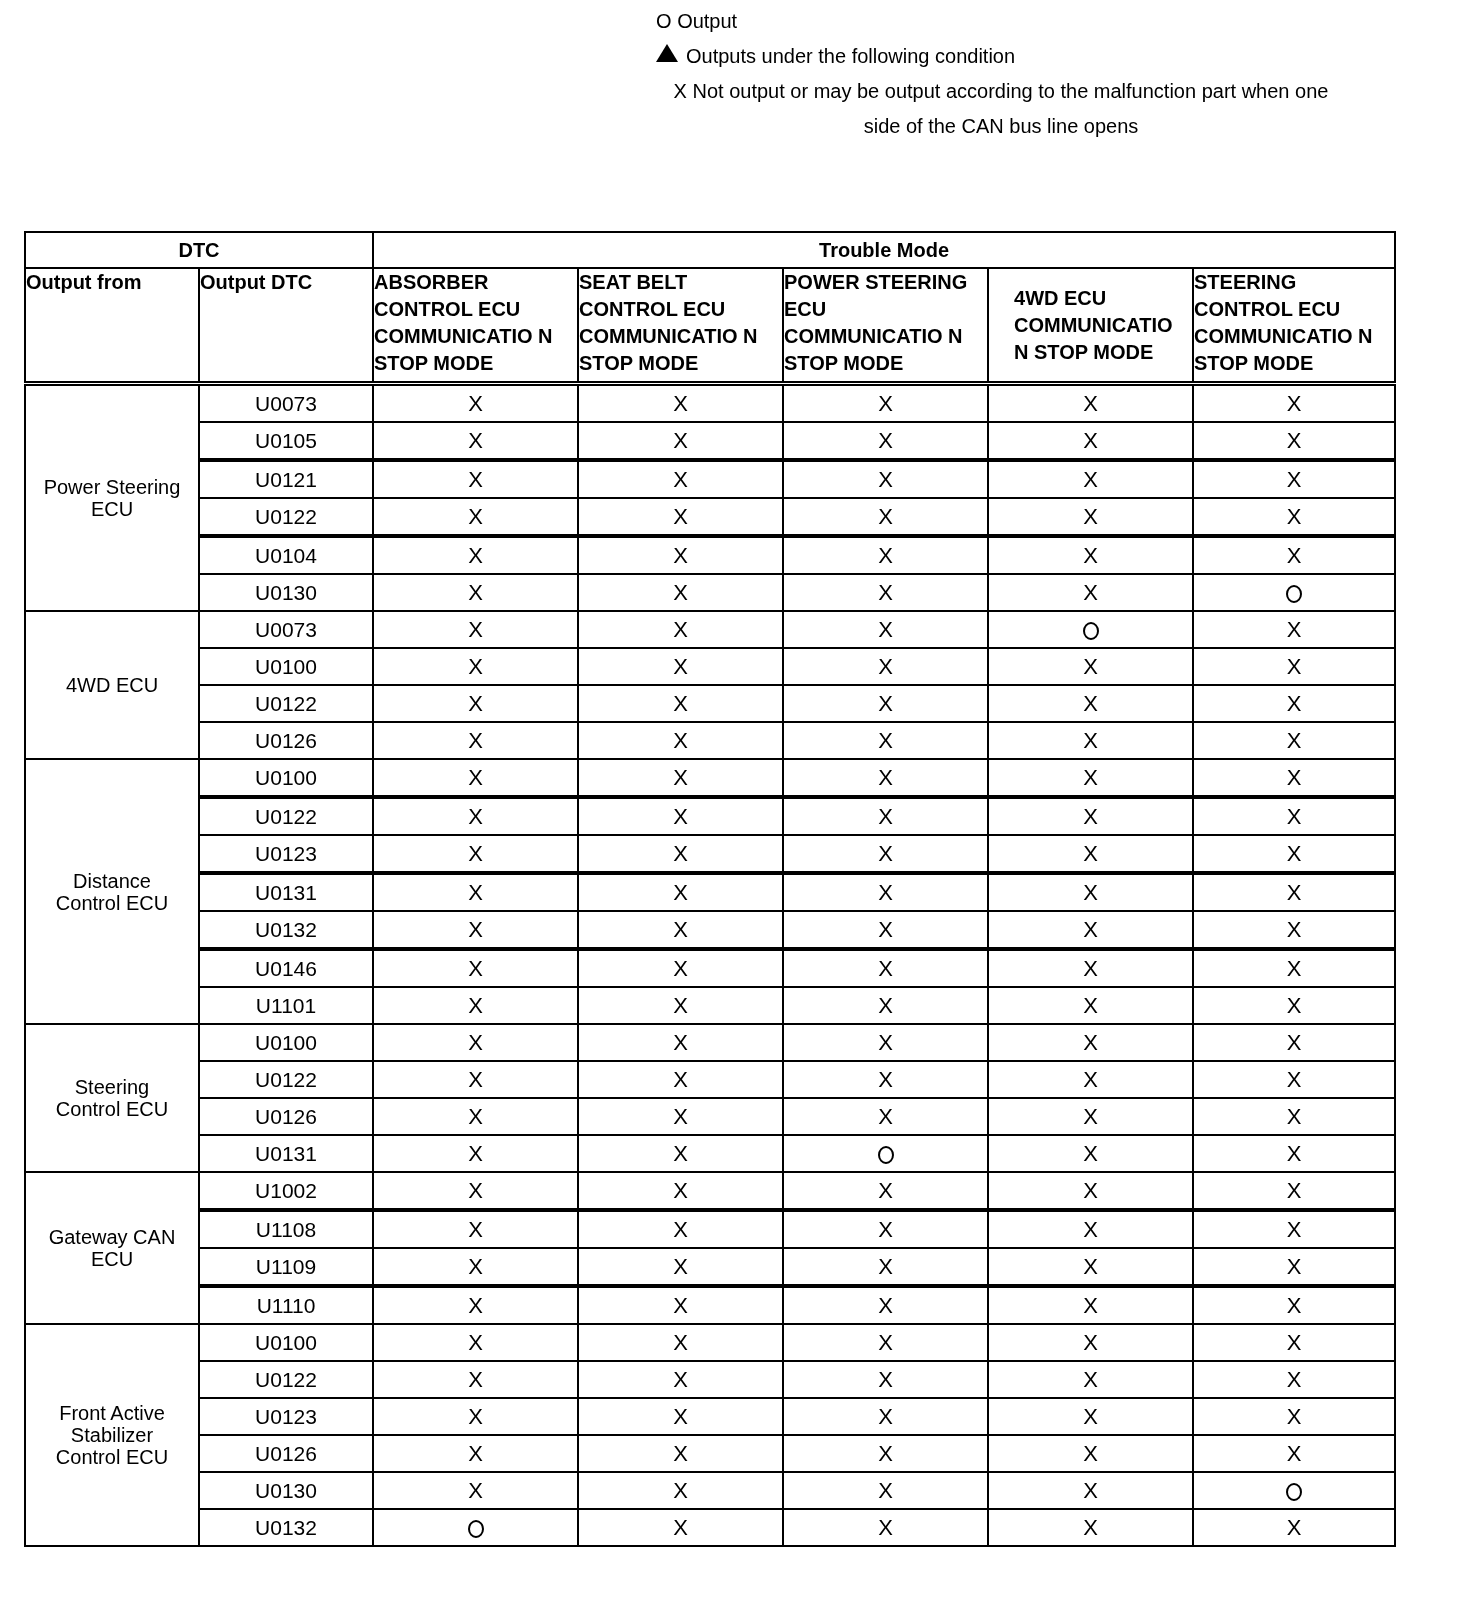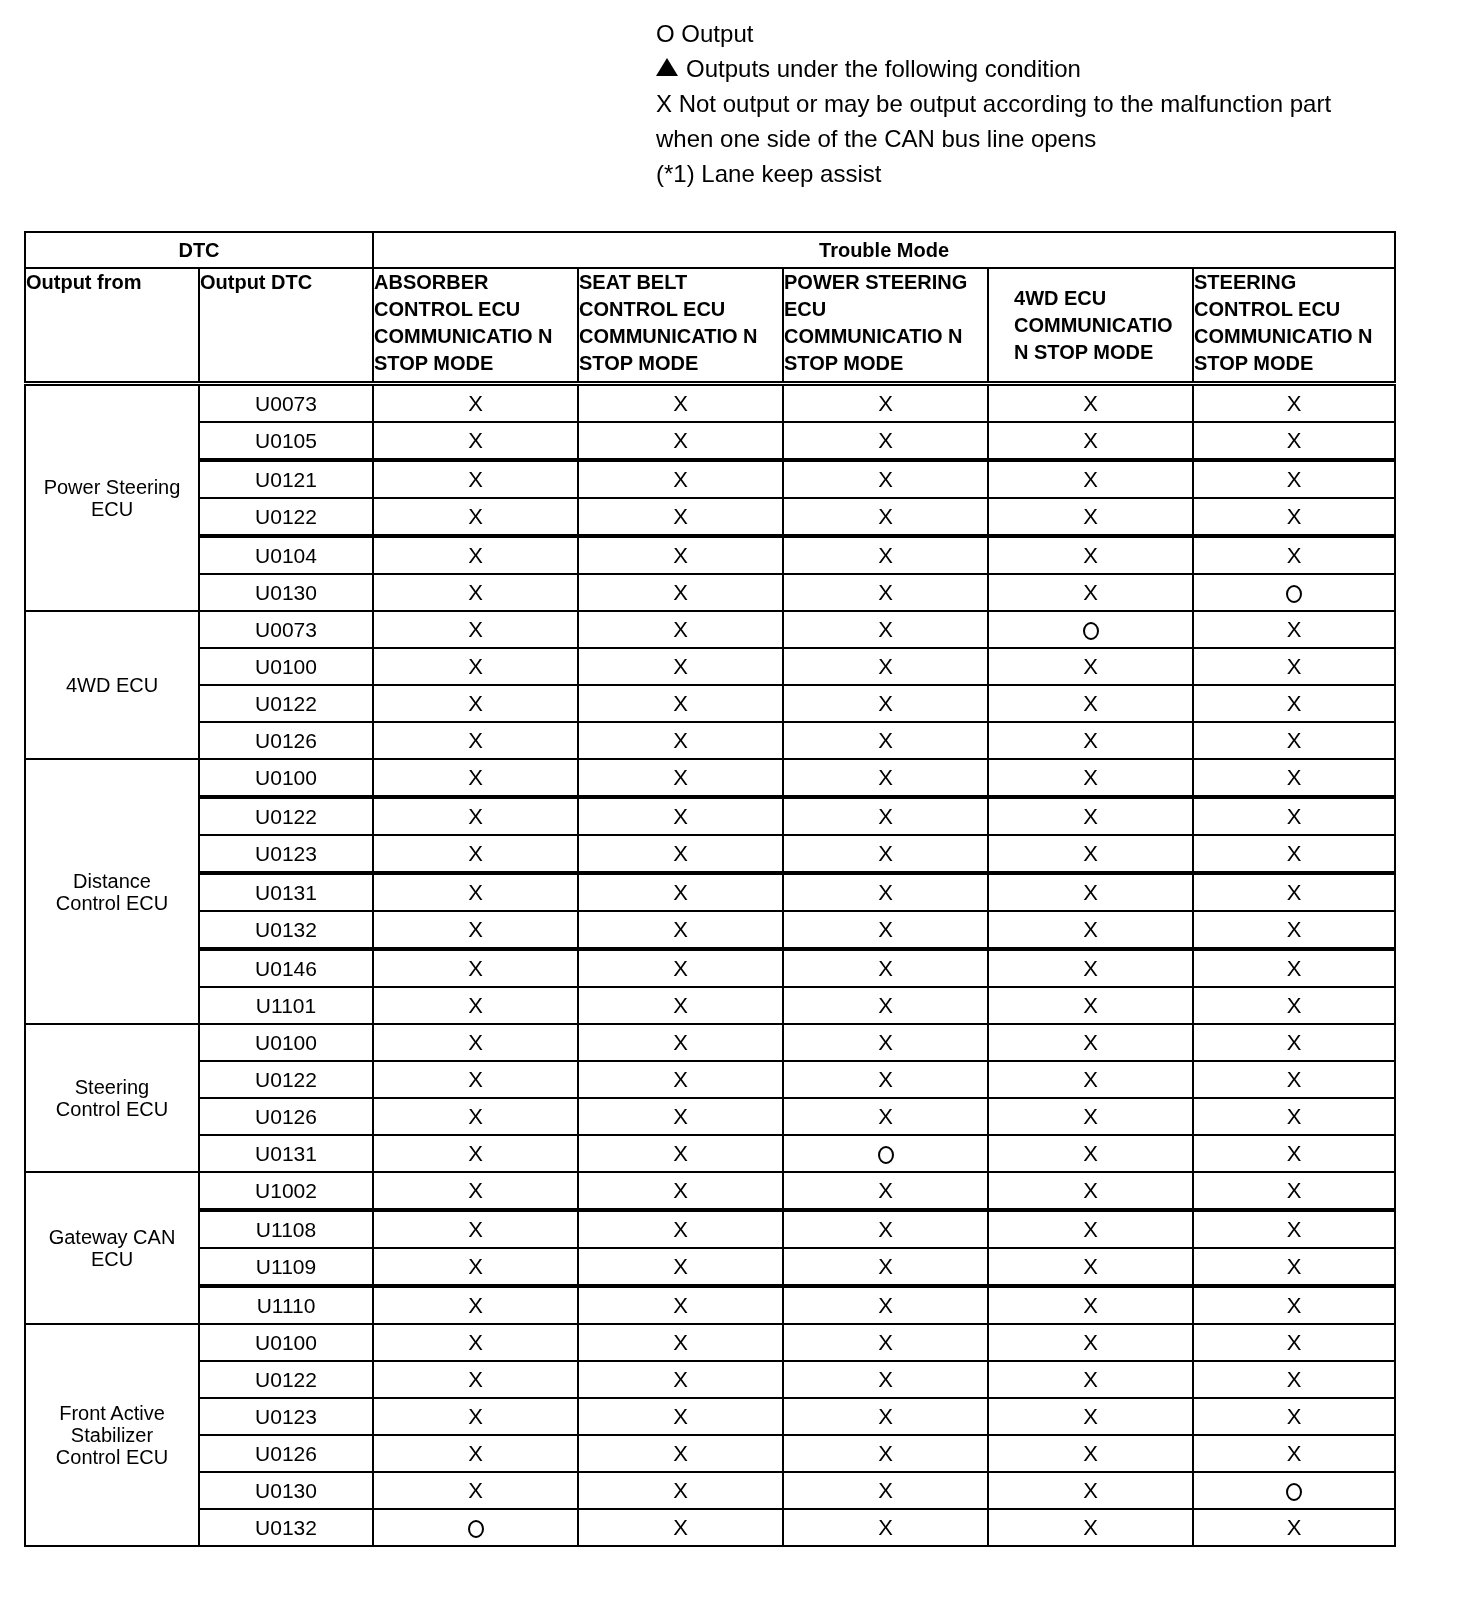--- a/index.html
+++ b/index.html
@@ -1,19 +1,19 @@
 <!DOCTYPE html>
 <html><head>
 <meta charset="utf-8">
 <style>
   html, body { margin: 0; padding: 0; background: #ffffff; }
   body { width: 1472px; height: 1622px; position: relative; font-family: "Liberation Sans", sans-serif; color: #000; }
-  .legend { position: absolute; left: 656px; top: 16px; width: 760px; font-size: 24px; line-height: 35px; }
+  .legend { position: absolute; left: 656px; top: 4px; width: 760px; font-size: 20px; line-height: 35px; }
   .legend div { white-space: nowrap; }
-  .legend .wrap { white-space: normal; }
+  .legend .wrap { white-space: normal; text-align: center; }
   .tri { display: inline-block; width: 0; height: 0; border-left: 11px solid transparent; border-right: 11px solid transparent; border-bottom: 18px solid #000; margin-right: 8px; vertical-align: 1px; }
   table.dtc { position: absolute; left: 24px; top: 231px; border-collapse: collapse; table-layout: fixed; width: 1370px; }
   table.dtc td, table.dtc th { border: 2px solid #000; padding: 0; }
   table.dtc th { font-weight: bold; font-size: 20px; }
   .h1 th { height: 34px; text-align: center; }
   .h2 th { height: 112px; text-align: left; vertical-align: top; padding: 6px 8px 0 10px; line-height: 27px; }
   .h2 th.mid { vertical-align: middle; padding-top: 0; padding-left: 25px; }
   .h2 { border-bottom: 5px double #000; margin-left: 44px; }
   .h2 th { border-bottom: 6px double #000; }
   td.grp { text-align: center; vertical-align: middle; font-size: 20px; line-height: 22px; }
@@ -23,21 +23,20 @@
   .circ { display: inline-block; width: 12px; height: 14px; border: 2px solid #000; border-radius: 50%; vertical-align: middle; }
   .xm { display: inline-block; }
 </style>
 </head>
 <body>
 
 <div class="legend">
   <div><span>O</span> <span>Output</span></div>
   <div><span class="tri"></span><span>Outputs under the following condition</span></div>
   <div class="wrap" style="width:690px"><span>X</span> <span>Not output or may be output according to the malfunction part when one side of the CAN bus line opens</span></div>
-  <div>(*1) Lane keep assist</div>
 </div>
 
 <table class="dtc">
   <colgroup>
     <col style="width:174px">
       <col style="width:174px">
     <col style="width:205px">
       <col style="width:205px">
       <col style="width:205px">
       <col style="width:205px">

